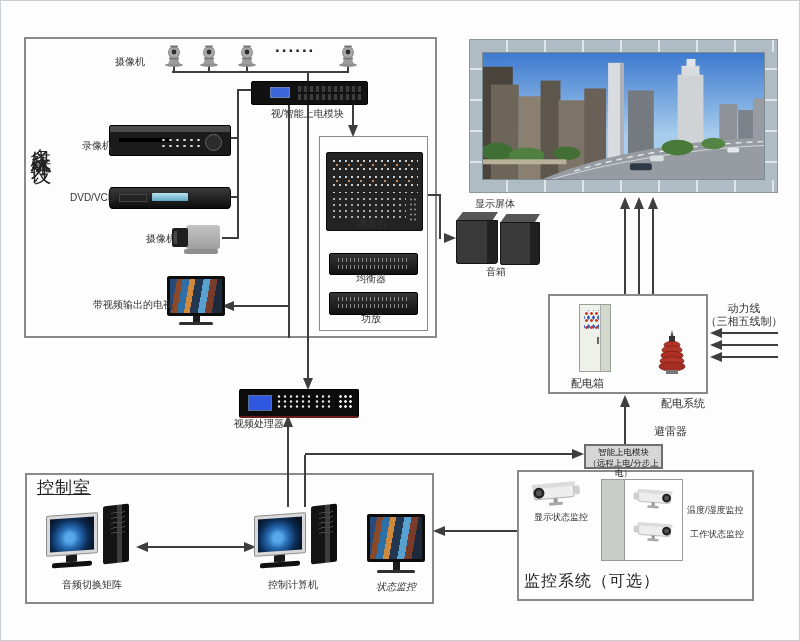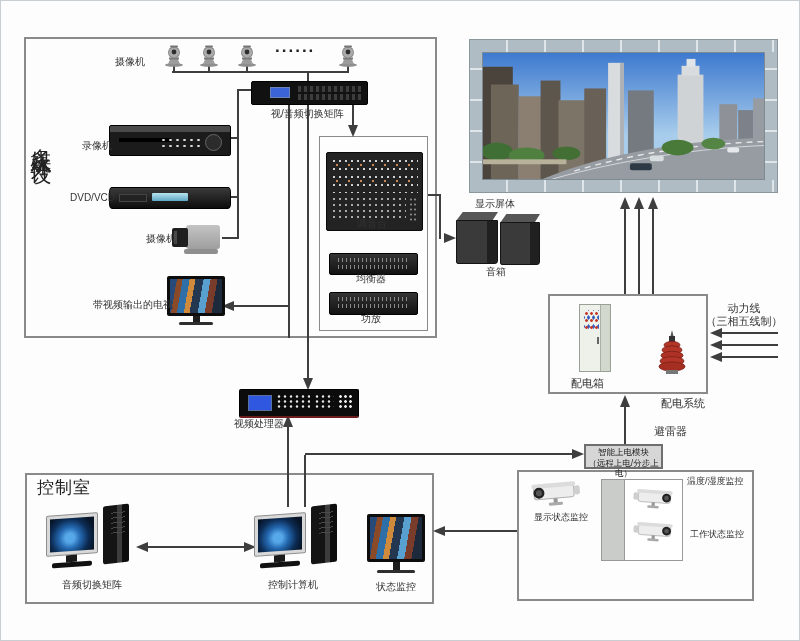--- a/index.html
+++ b/index.html
@@ -356,39 +356,40 @@
       </svg>
   </div>
   <div class="dev" style="left:630px;top:517px;width:42px;height:26px;transform:scaleX(-1) rotate(-4deg)">
     <svg width="42" height="25" viewBox="0 0 52 30">
         <use href="#cam-bullet"></use>
       </svg>
   </div>
 
   <div class="lab vert" style="left:30px;top:130px;">多媒体外设</div>
   <div class="lab" style="left:114px;top:54px;">摄像机</div>
-  <div class="lab" style="left:270px;top:106px;">视/音频切换矩阵</div>
+  <div class="lab" style="left:270px;top:106px;">视/智能上电模块</div>
   <div class="lab" style="left:81px;top:138px;">录像机</div>
   <div class="lab" style="left:69px;top:191px;">DVD/VCD</div>
   <div class="lab" style="left:145px;top:231px;">摄像机</div>
   <div class="lab" style="left:92px;top:297px;">带视频输出的电视</div>
   <div class="lab" style="left:356px;top:216px;">调音台</div>
   <div class="lab" style="left:355px;top:271px;">均衡器</div>
   <div class="lab" style="left:360px;top:311px;">功放</div>
   <div class="lab" style="left:474px;top:196px;">显示屏体</div>
   <div class="lab" style="left:485px;top:264px;">音箱</div>
   <div class="lab s11" style="left:570px;top:375px;">配电箱</div>
   <div class="lab s11" style="left:653px;top:391px;margin-top:32px;">避雷器</div>
   <div class="lab s11" style="left:660px;top:395px;">配电系统</div>
   <div class="lab s11" style="left:704px;top:301px;width:78px;text-align:center;line-height:13px;white-space:normal;">
     <div>动力线</div>
     <div>（三相五线制）</div>
   </div>
   <div class="lab" style="left:233px;top:416px;">视频处理器</div>
-  <div class="lab big" style="left:36px;top:475px;">控制室</div>
+  <div class="lab big" style="left:36px;top:475px;text-decoration:underline;">控制室</div>
   <div class="lab" style="left:61px;top:577px;">音频切换矩阵</div>
   <div class="lab" style="left:267px;top:577px;">控制计算机</div>
-  <div class="lab" style="left:375px;top:579px;">状态监控</div>
+  <div class="lab" style="left:375px;top:579px;font-style:italic;">状态监控</div>
+  <div class="lab big" style="left:523px;top:570px;font-size:16px;">监控系统（可选）</div>
   <div class="lab s9" style="left:533px;top:510px;">显示状态监控</div>
-  <div class="lab s9" style="left:686px;top:474px;text-align:right;">温度/湿度监控</div>
+  <div class="lab s9" style="left:686px;top:503px;text-align:right;">温度/湿度监控</div>
   <div class="lab s9" style="left:689px;top:527px;">工作状态监控</div>
 
 </div>
 
 </body></html>

